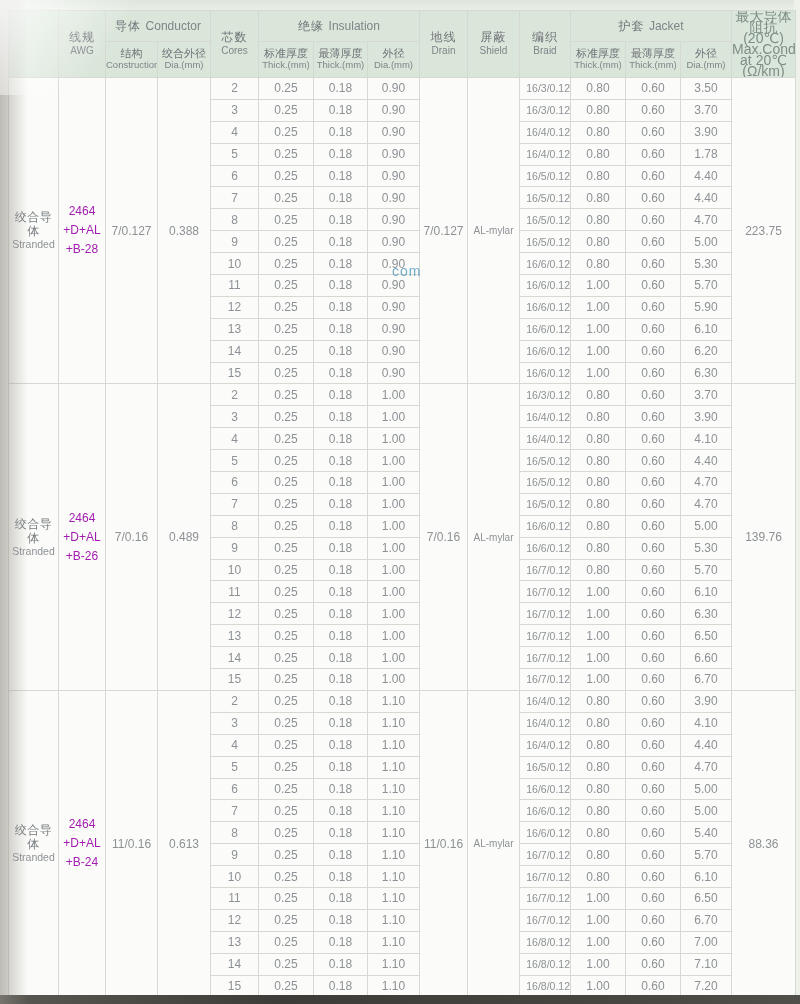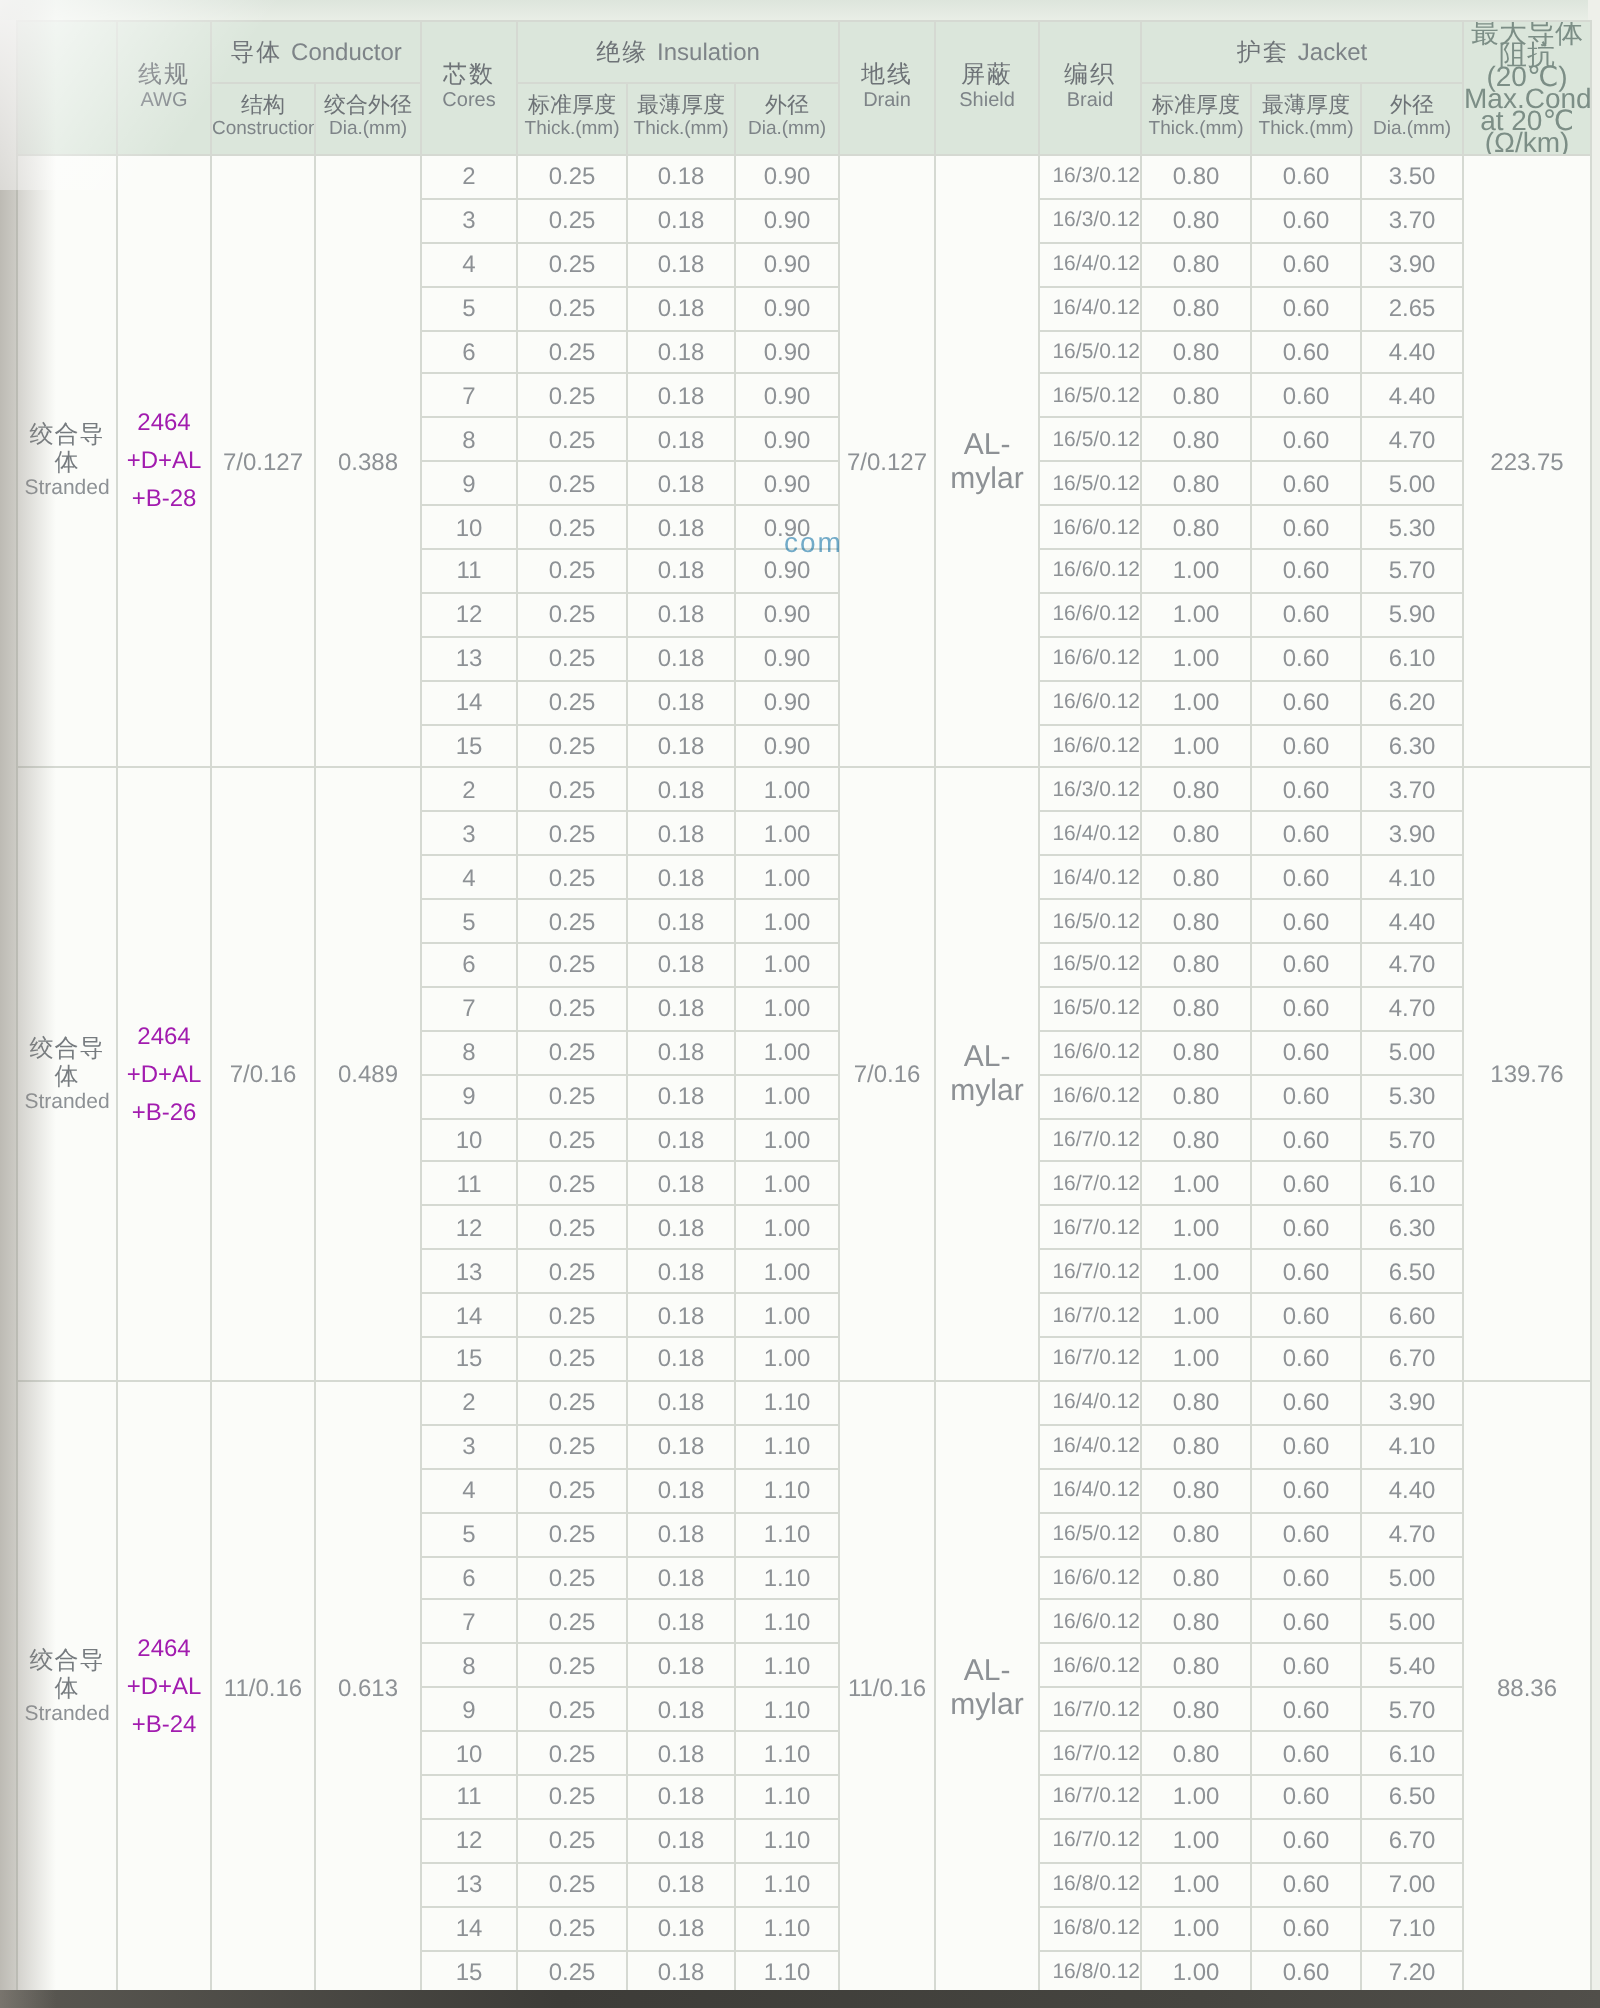--- a/index.html
+++ b/index.html
@@ -30,21 +30,21 @@
   .h-en{font-size:10px;color:#7e8488;letter-spacing:0;}
   .h-inline .h-zh,.h-inline .h-en{display:inline;}
   .h-stack div{line-height:13px;}
   .sub-h div{line-height:12px;}
   .sub-h .h-zh{font-size:11px;letter-spacing:0;text-align:center;}
   .sub-h .h-en{font-size:9.5px;}
   .res-h div{font-size:14px;line-height:11px;color:#7c8e86;letter-spacing:0;}
 
   .num{font-size:12px;color:#8d9195;}
   .braid{font-size:10.5px;text-align:right;}
-  .shield{font-size:15px;}
+  .shield{font-size:10px;}
   .type-cell .zh{font-size:12px;color:#767b7f;line-height:14px;letter-spacing:.5px;}
   .type-cell .en{font-size:10.5px;color:#8d9195;line-height:13px;}
   .awg-cell .awg-line{font-size:12px;color:#a21caf;line-height:19px;}
 
   .watermark{position:absolute;left:392px;top:263px;z-index:2;
     font-size:14px;color:#0369a1;opacity:.55;letter-spacing:1px;}
 </style>
 </head>
 <body>
 
@@ -191,21 +191,21 @@
         <td class="num">3.90</td>
       </tr>
       <tr>
         <td class="num">5</td>
         <td class="num">0.25</td>
         <td class="num">0.18</td>
         <td class="num">0.90</td>
         <td class="num braid">16/4/0.12</td>
         <td class="num">0.80</td>
         <td class="num">0.60</td>
-        <td class="num">2.65</td>
+        <td class="num">1.78</td>
       </tr>
       <tr>
         <td class="num">6</td>
         <td class="num">0.25</td>
         <td class="num">0.18</td>
         <td class="num">0.90</td>
         <td class="num braid">16/5/0.12</td>
         <td class="num">0.80</td>
         <td class="num">0.60</td>
         <td class="num">4.40</td>

